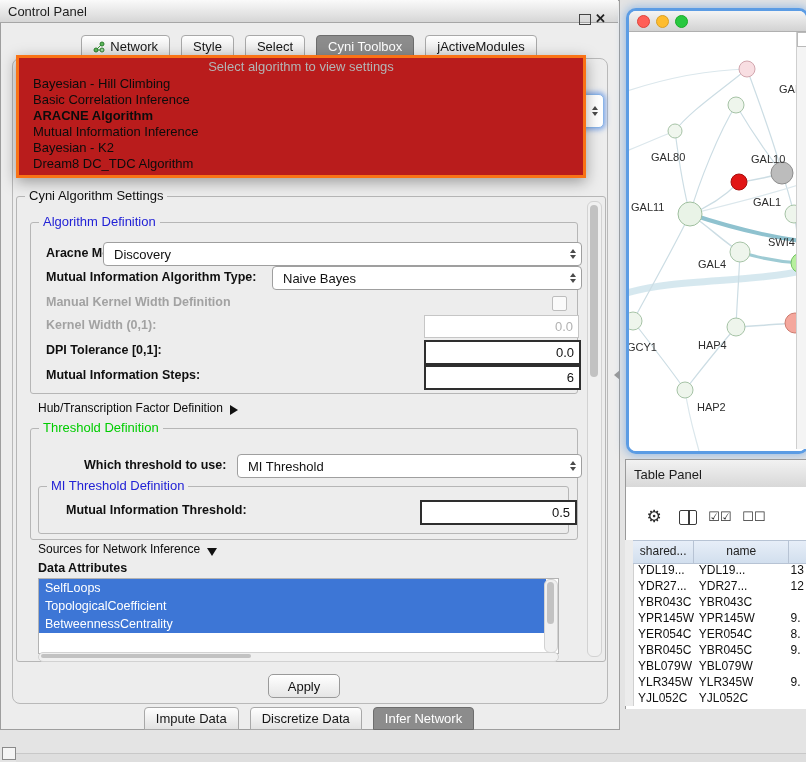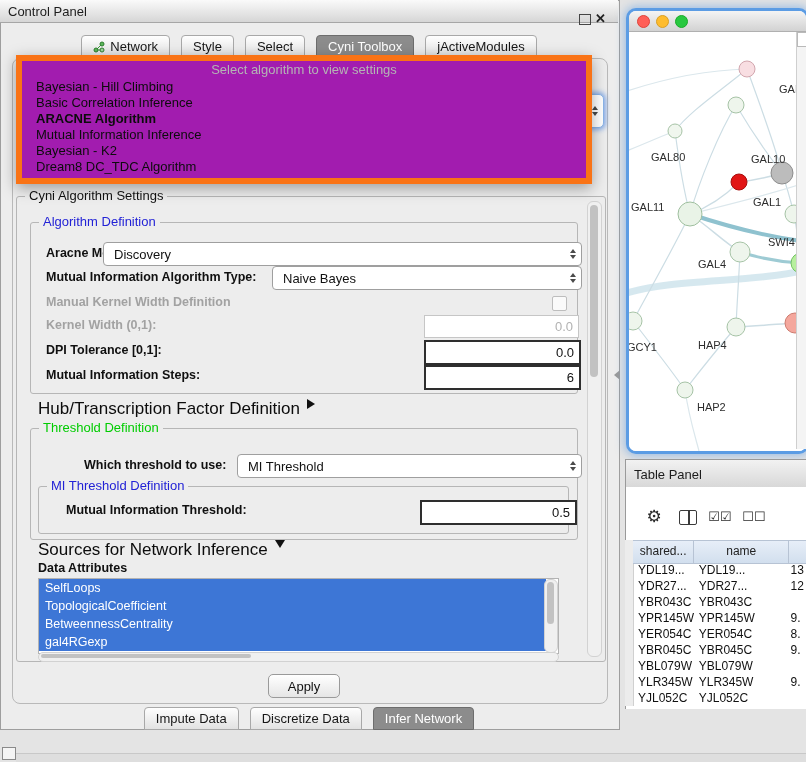--- a/index.html
+++ b/index.html
@@ -10,40 +10,40 @@
   .cp{background:#ededed;border:1px solid #9e9e9e;}
   .titlebar{background:linear-gradient(#fafafa,#d6d6d6);border-bottom:1px solid #a6a6a6;display:flex;align-items:center;}
   .titlebar .t{font-size:13px;color:#1c1c1c;padding-left:8px;}
   .win-restore{width:10px;height:9px;border:1.5px solid #444;background:transparent;}
   .win-close{font-size:13px;font-weight:bold;color:#222;line-height:10px;}
   .tabrow{display:flex;justify-content:center;align-items:flex-end;gap:11px;}
   .tab{height:21px;line-height:19px;padding:0 11px;font-size:13px;color:#161616;background:linear-gradient(#fefefe,#e2e2e2);border:1px solid #a8a8a8;border-radius:4px 4px 0 0;display:flex;align-items:center;gap:5px;cursor:default;}
   .tab.sel{background:#8c8c8c;color:#fff;border-color:#6d6d6d;}
   .frame{border:1px solid #b9b9b9;border-radius:8px;background:#ededed;}
   
-  .popup{background:#a21caf;border:6px solid #f97316;box-shadow:0 4px 14px rgba(0,0,0,.35);z-index:20;}
+  .popup{background:#b91c1c;border:3px solid #f97316;box-shadow:0 4px 14px rgba(0,0,0,.35);z-index:20;}
   .popup .ph{height:18px;line-height:18px;text-align:center;color:#b4b4b4;font-size:13px;}
   .popup .it{height:16px;line-height:16px;padding-left:14px;font-size:13px;color:#0c0c0c;}
   .popup .it.sel{font-weight:bold;}
   .focus-frag{background:#fff;border:1px solid #8ab4e8;border-radius:5px;box-shadow:0 0 5px 2px rgba(100,150,230,.75);z-index:5;}
   
   .fs{border:1px solid #b6b6b6;border-radius:3px;}
   .fs .lg{position:absolute;top:-9px;left:8px;background:#ededed;padding:0 4px;font-size:13px;color:#111;white-space:nowrap;}
   .lg.blue{color:#2222d6;}
   .lg.green{color:#00cc00;}
   .lbl{font-size:12.5px;font-weight:bold;color:#101010;white-space:nowrap;}
   .lbl.dis{color:#a2a2a2;}
   .combo{background:#fff;border:1px solid #9f9f9f;border-radius:4px;font-size:13px;color:#111;display:flex;align-items:center;padding-left:10px;}
   .combo .arrows{position:absolute;right:5px;top:50%;transform:translateY(-50%);display:flex;flex-direction:column;gap:2px;}
   .au{width:0;height:0;border-left:3.5px solid transparent;border-right:3.5px solid transparent;border-bottom:4.5px solid #4a4a4a;}
   .ad{width:0;height:0;border-left:3.5px solid transparent;border-right:3.5px solid transparent;border-top:4.5px solid #4a4a4a;}
   .fld{background:#fff;border:2px solid #2e2e2e;font-size:13px;color:#111;text-align:right;padding:0 5px;display:flex;align-items:center;justify-content:flex-end;}
   .fld.dis{border:1px solid #c6c6c6;color:#b2b2b2;}
   .cb{width:13px;height:13px;border:1px solid #bdbdbd;border-radius:2px;background:#fafafa;}
-  .exp{display:flex;align-items:flex-start;font-size:17px;color:#0c0c0c;white-space:nowrap;}
+  .exp{display:flex;align-items:flex-end;font-size:12px;color:#0c0c0c;white-space:nowrap;}
   .tri-r{width:0;height:0;border-top:5px solid transparent;border-bottom:5px solid transparent;border-left:8px solid #111;margin-left:7px;}
   .tri-d{width:0;height:0;border-left:5px solid transparent;border-right:5px solid transparent;border-top:8px solid #111;margin-left:7px;}
   .listbox{background:#fff;border:1px solid #b3b3b3;overflow:hidden;}
   .attr{height:18px;line-height:18px;padding-left:6px;font-size:12.5px;background:#3d76d6;color:#fff;white-space:nowrap;}
   .sb-track{background:#f0f0f0;border:1px solid #d2d2d2;border-radius:6px;}
   .sb-thumb{position:absolute;background:#c2c2c2;border-radius:5px;}
   .btn{background:linear-gradient(#ffffff,#e5e5e5);border:1px solid #9a9a9a;border-radius:5px;font-size:13px;color:#111;display:flex;align-items:center;justify-content:center;}
   
   .netwin{background:#fff;border-radius:7px;box-shadow:0 0 0 3px #5b9ce4,0 0 9px 5px rgba(91,156,228,.5);overflow:hidden;}
   .netwin .bar{height:20px;background:linear-gradient(#f4f4f4,#d2d2d2);border-bottom:1px solid #b0b0b0;display:flex;align-items:center;padding-left:8px;gap:6px;}
@@ -196,21 +196,20 @@
     <span>Sources for Network Inference</span>
     <span class="tri-d"></span>
   </div>
   <div class="abs lbl" style="left:38px;top:561px;height:15px;line-height:15px;">Data Attributes</div>
 
   <div class="abs listbox" style="left:38px;top:578px;width:519px;height:74px;">
     <div style="width:507px;">
       <div class="attr">SelfLoops</div>
       <div class="attr">TopologicalCoefficient</div>
       <div class="attr">BetweennessCentrality</div>
-      <div class="attr">gal4RGexp</div>
     </div>
     <div class="abs sb-track" style="right:0;top:0;width:12px;height:72px;">
       <span class="sb-thumb" style="left:1.5px;top:2px;width:7px;height:42px;"></span>
     </div>
   </div>
   <div class="abs sb-track" style="left:38px;top:652px;width:519px;height:8px;">
     <span class="sb-thumb" style="left:2px;top:1px;width:210px;height:4px;"></span>
   </div>
 
   <div class="abs btn" style="left:268px;top:674px;width:70px;height:22px;">Apply</div>

